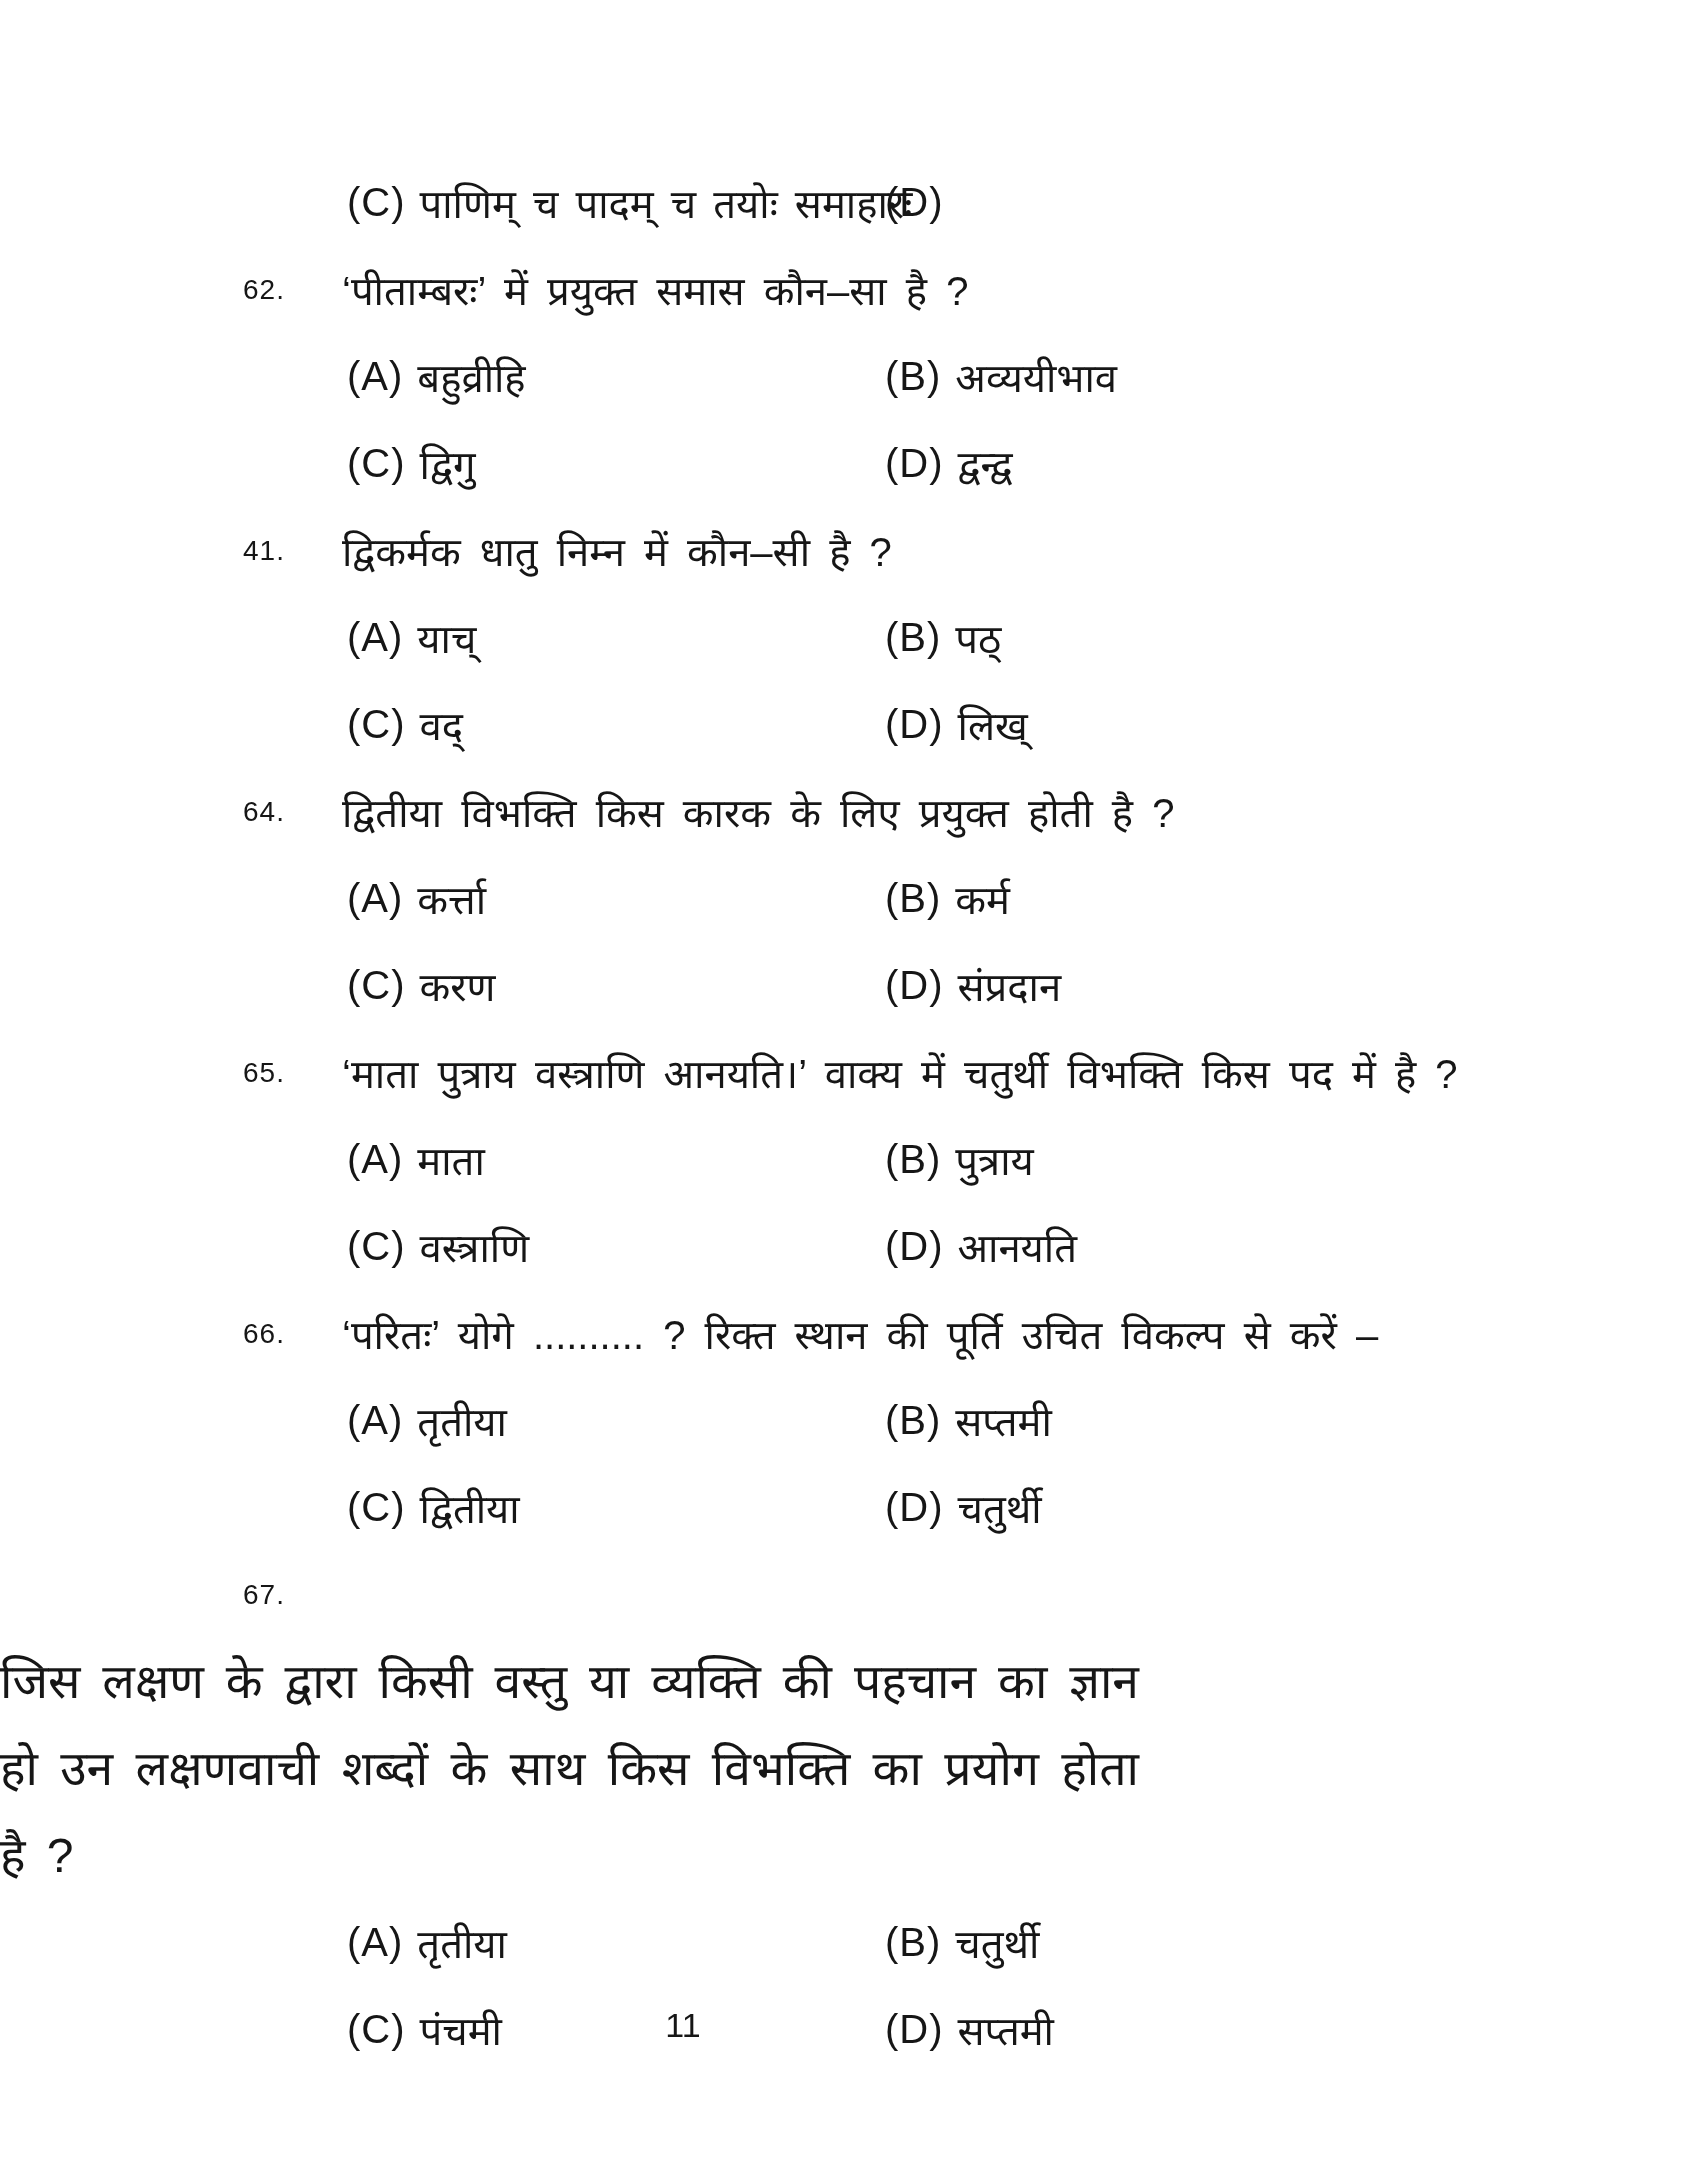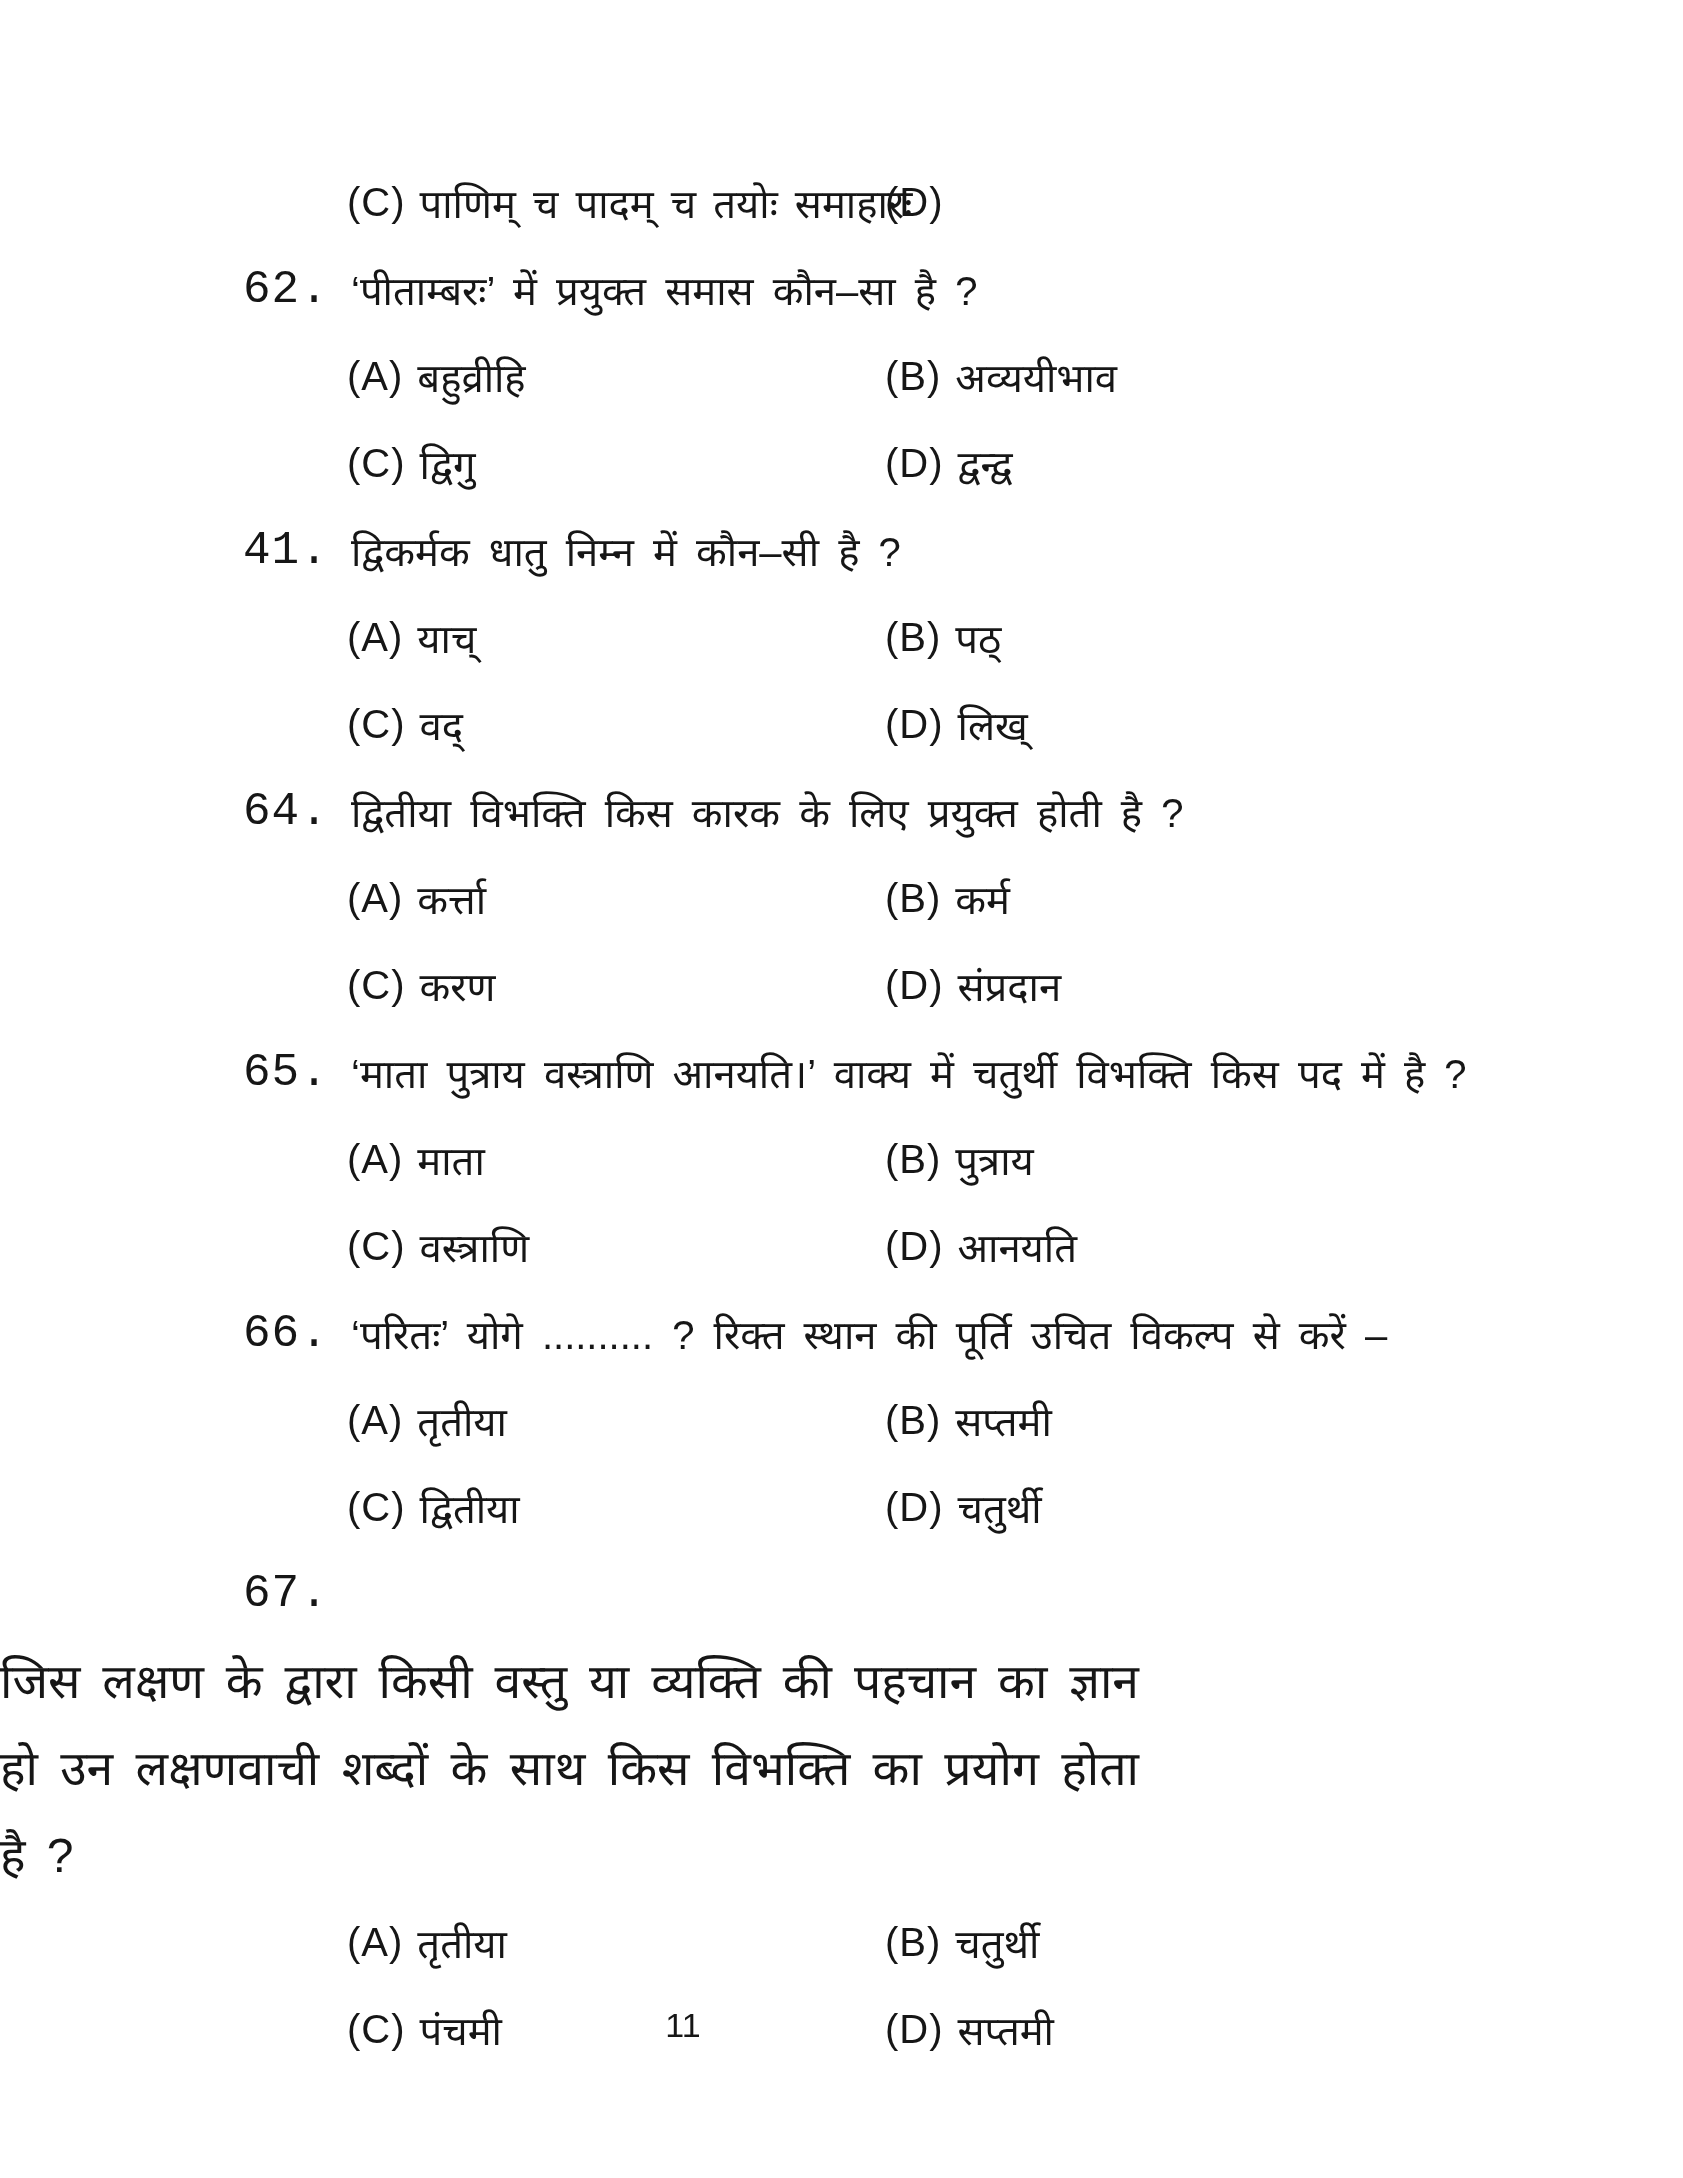--- a/index.html
+++ b/index.html
@@ -13,29 +13,27 @@
     overflow:hidden;
   }
   .content { position:absolute; top:0; left:0; width:1683px; padding-top:159px; }
 
   .row { height:87px; display:flex; align-items:center; }
 
   .q-num {
     flex:none;
     margin-left:243px;
     width:99px;
-    font-size:46px;
+    font-size:28px;
     letter-spacing:1px;
-    font-family:Liberation Mono, monospace;
   }
   .q-text {
     font-size:40px;
     word-spacing:8px;
     white-space:nowrap;
-    margin-left:9px;
   }
 
   .opt-row { height:87px; display:flex; align-items:center; }
   .opt-cell { display:flex; align-items:center; font-size:40px; }
   .opt-cell.col-a { margin-left:347px; width:538px; flex:none; }
   .opt-cell.col-b { flex:none; }
   .opt-key { flex:none; margin-right:14px; letter-spacing:1px; }
   .opt-text { word-spacing:6px; white-space:nowrap;text-align:center; }
 
   .q-block-wrap { display:flex; align-items:flex-start;flex-direction:column; }

